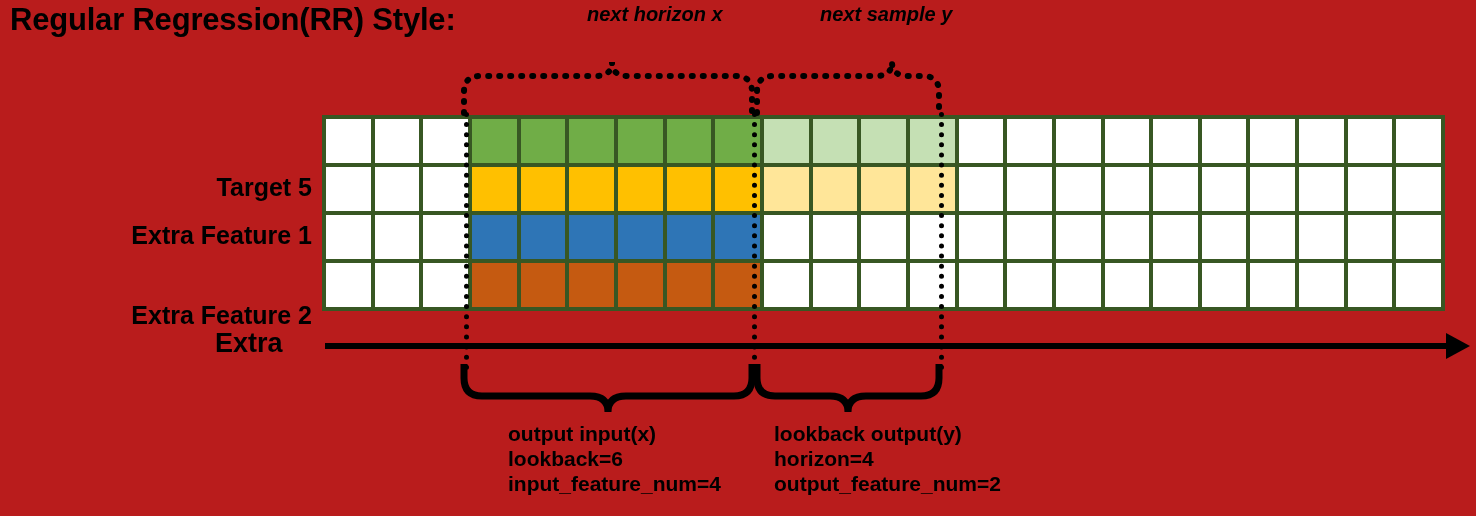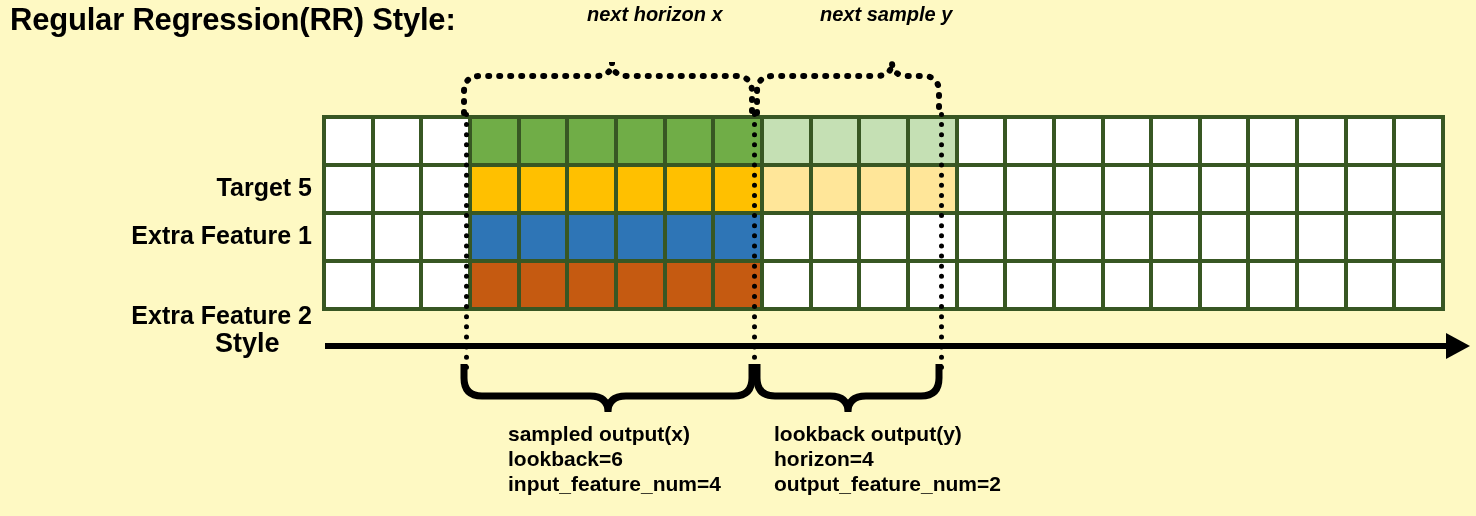--- a/index.html
+++ b/index.html
@@ -4,21 +4,21 @@
 <style>
   html, body {
     margin: 0;
     padding: 0;
     background: #ffffff;
   }
   #page {
     position: relative;
     width: 1476px;
     height: 516px;
-    background: #fef9c3;
+    background: #b91c1c;
     font-family: "Liberation Sans", sans-serif;
     overflow: hidden;
   }
 
   
   #title {
     position: absolute;
     left: 10px;
     top: 2px;
     font-size: 31px;
@@ -247,40 +247,40 @@
         <div class="cell" style="background: rgb(255, 255, 255);"></div>
         <div class="cell" style="background: rgb(255, 255, 255);"></div>
         <div class="cell" style="background: rgb(255, 255, 255);"></div>
       </div>
     </div>
 
   <div class="dotted-v" id="dot-line-1"></div>
   <div class="dotted-v" id="dot-line-2"></div>
   <div class="dotted-v" id="dot-line-3"></div>
 
-  <div id="time-label">Style</div>
+  <div id="time-label">Extra</div>
 
   <svg id="overlay" viewBox="0 0 1476 516">
 
     <g>
       <line x1="325" y1="346" x2="1448" y2="346" stroke="#000" stroke-width="6"></line>
       <polygon points="1446,333 1470,346 1446,359" fill="#000"></polygon>
     </g>
 
     <path d="M 464,113 L 464,92 Q 464,76 480,76 L 596,76 Q 612,76 612,62 Q 612,76 628,76 L 736,76 Q 752,76 752,92 L 752,113" fill="none" stroke="#000" stroke-width="6" stroke-linecap="round" stroke-dasharray="1 10"></path>
 
     <path d="M 757,113 L 757,92 Q 757,76 773,76 L 876,76 Q 892,76 892,62 Q 892,76 908,76 L 923,76 Q 939,76 939,92 L 939,113" fill="none" stroke="#000" stroke-width="6" stroke-linecap="round" stroke-dasharray="1 10"></path>
 
     <path d="M 464,364 L 464,378 Q 464,396 482,396 L 590,396 Q 608,396 608,412 Q 608,396 626,396 L 734,396 Q 752,396 752,378 L 752,364" fill="none" stroke="#000" stroke-width="7" stroke-linecap="butt"></path>
 
     <path d="M 757,364 L 757,378 Q 757,396 775,396 L 830,396 Q 848,396 848,412 Q 848,396 866,396 L 921,396 Q 939,396 939,378 L 939,364" fill="none" stroke="#000" stroke-width="7" stroke-linecap="butt"></path>
   </svg>
 
   <div class="desc" id="desc-x">
-    <div>sampled output(x)</div>
+    <div>output input(x)</div>
     <div>lookback=6</div>
     <div>input_feature_num=4</div>
   </div>
   <div class="desc" id="desc-y">
     <div>lookback output(y)</div>
     <div>horizon=4</div>
     <div>output_feature_num=2</div>
   </div>
 
 </div>

